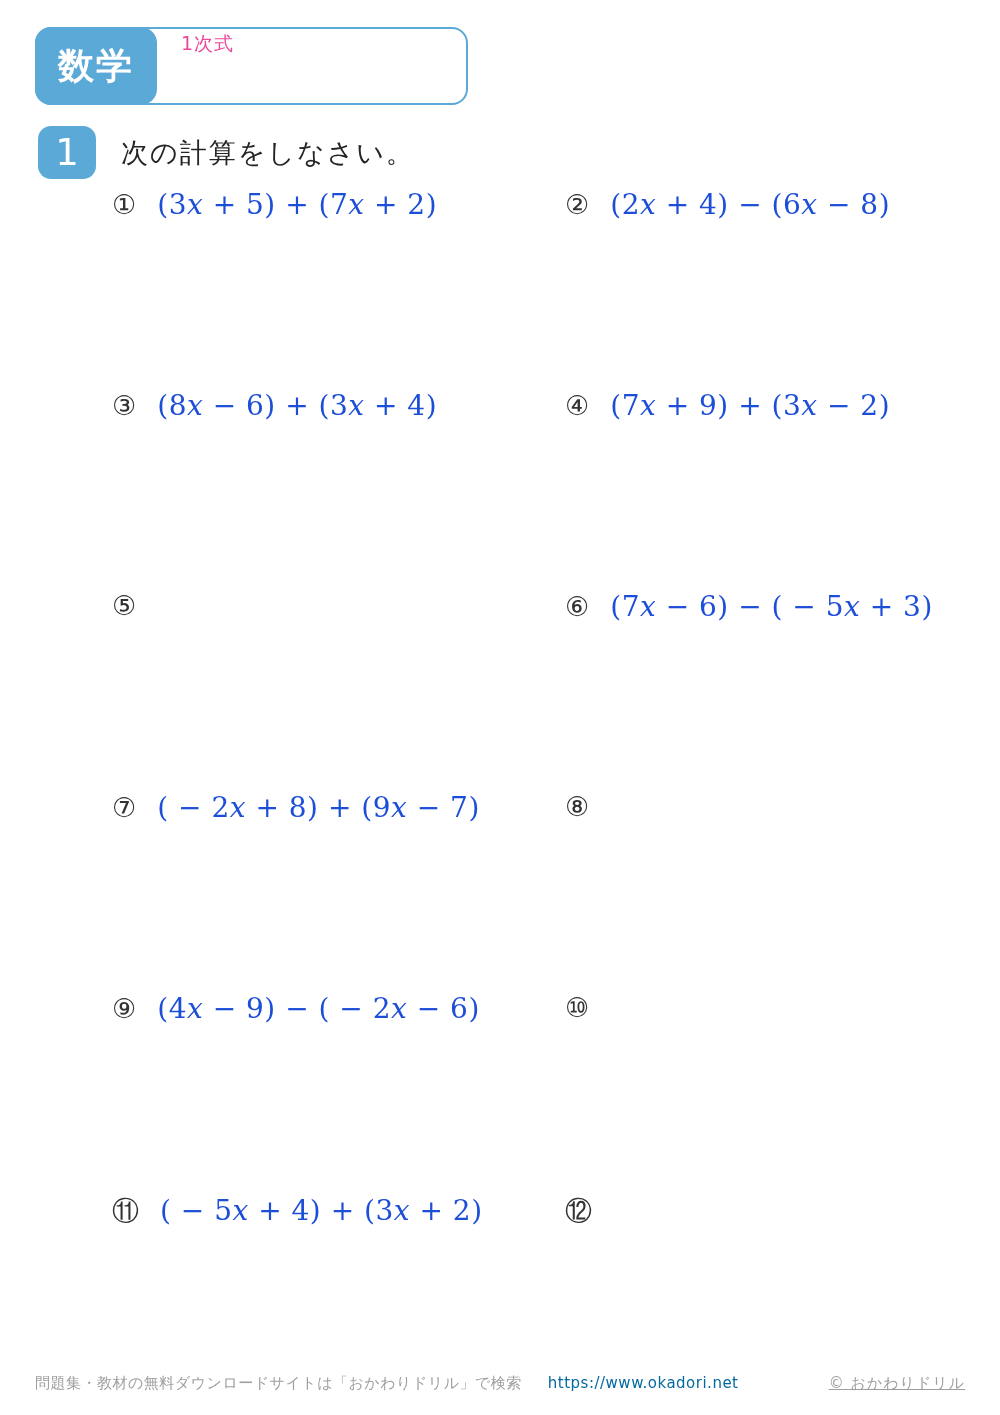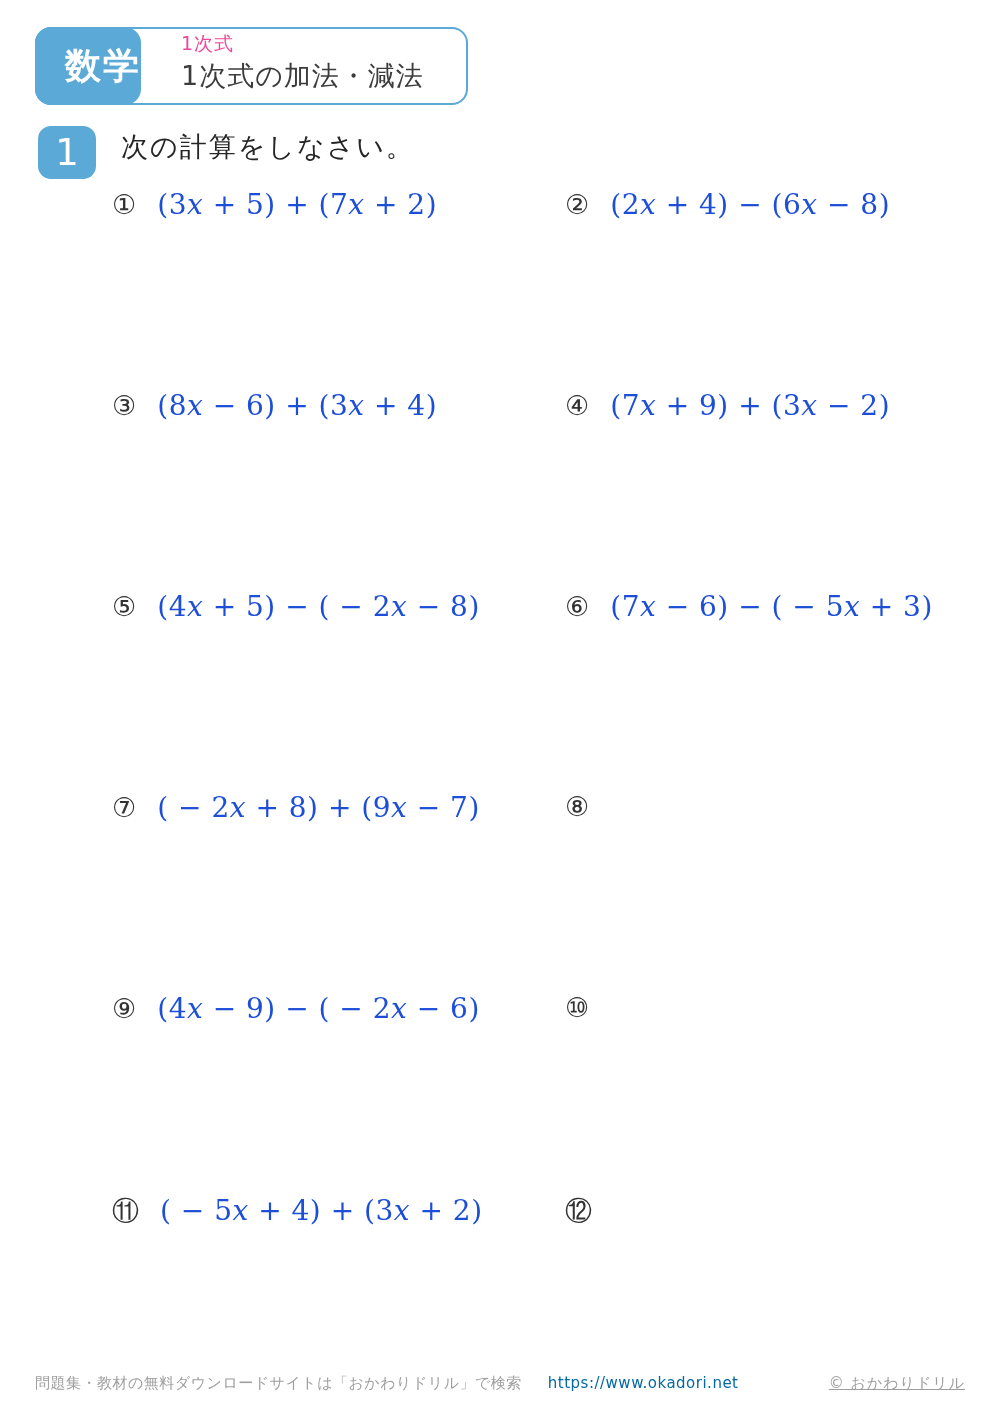--- a/index.html
+++ b/index.html
@@ -19,24 +19,24 @@
     left: 35px; top: 27px;
     width: 433px; height: 78px;
     border: 2.5px solid #5BA9D6;
     border-radius: 16px;
     box-sizing: border-box;
     background: #ffffff;
   }
   .subject-box {
     position: absolute;
     left: 35px; top: 27px;
-    width: 106px; height: 78px;
+    width: 122px; height: 78px;
     background: #5BA9D6;
     border-radius: 16px;
-    display: flex; align-items: center; justify-content: flex-end;
+    display: flex; align-items: center; justify-content: center;
   }
   .subject-box span {
     color: #ffffff;
     font-size: 36px;
     font-weight: 600;
     letter-spacing: 2px;
   }
   .title-text {
     position: absolute;
     left: 181px; top: 33px;
@@ -50,21 +50,21 @@
     position: absolute;
     left: 38px; top: 126px;
     width: 58px; height: 53px;
     background: #5BA9D6;
     border-radius: 13px;
     display: flex; align-items: center; justify-content: center;
   }
   .sec-badge span { color: #ffffff; font-size: 37px; font-weight: 500; }
   .instruction {
     position: absolute;
-    left: 121px; top: 129px;
+    left: 121px; top: 135px;
     font-family: "DejaVu Serif", serif;
     font-size: 27px;
     color: #252525;
     letter-spacing: 2px;
   }
 
   
   .problem {
     position: absolute;
     display: flex;
@@ -110,21 +110,20 @@
 <body>
 
 <div class="page">
 
   <div class="title-outline"></div>
   <div class="subject-box">
     <span>数学</span>
   </div>
   <div class="title-text">
     <div class="unit-label">1次式</div>
-    <div class="main-title">1次式の加法・減法</div>
   </div>
 
   <div class="sec-badge">
     <span>1</span>
   </div>
   <div class="instruction">次の計算をしなさい。</div>
 
   <div id="problems">
       <div class="problem" style="left: 112px; top: 188px;">
         <span class="pnum">①</span>
@@ -137,21 +136,20 @@
       <div class="problem" style="left: 112px; top: 389px;">
         <span class="pnum">③</span>
         <span class="pexpr">(8<i>x</i> − 6) + (3<i>x</i> + 4)</span>
       </div>
       <div class="problem" style="left: 565px; top: 389px;">
         <span class="pnum">④</span>
         <span class="pexpr">(7<i>x</i> + 9) + (3<i>x</i> − 2)</span>
       </div>
       <div class="problem" style="left: 112px; top: 590px;">
         <span class="pnum">⑤</span>
-        <span class="pexpr">(4<i>x</i> + 5) − ( − 2<i>x</i> − 8)</span>
       </div>
       <div class="problem" style="left: 565px; top: 590px;">
         <span class="pnum">⑥</span>
         <span class="pexpr">(7<i>x</i> − 6) − ( − 5<i>x</i> + 3)</span>
       </div>
       <div class="problem" style="left: 112px; top: 791px;">
         <span class="pnum">⑦</span>
         <span class="pexpr">( − 2<i>x</i> + 8) + (9<i>x</i> − 7)</span>
       </div>
       <div class="problem" style="left: 565px; top: 791px;">

